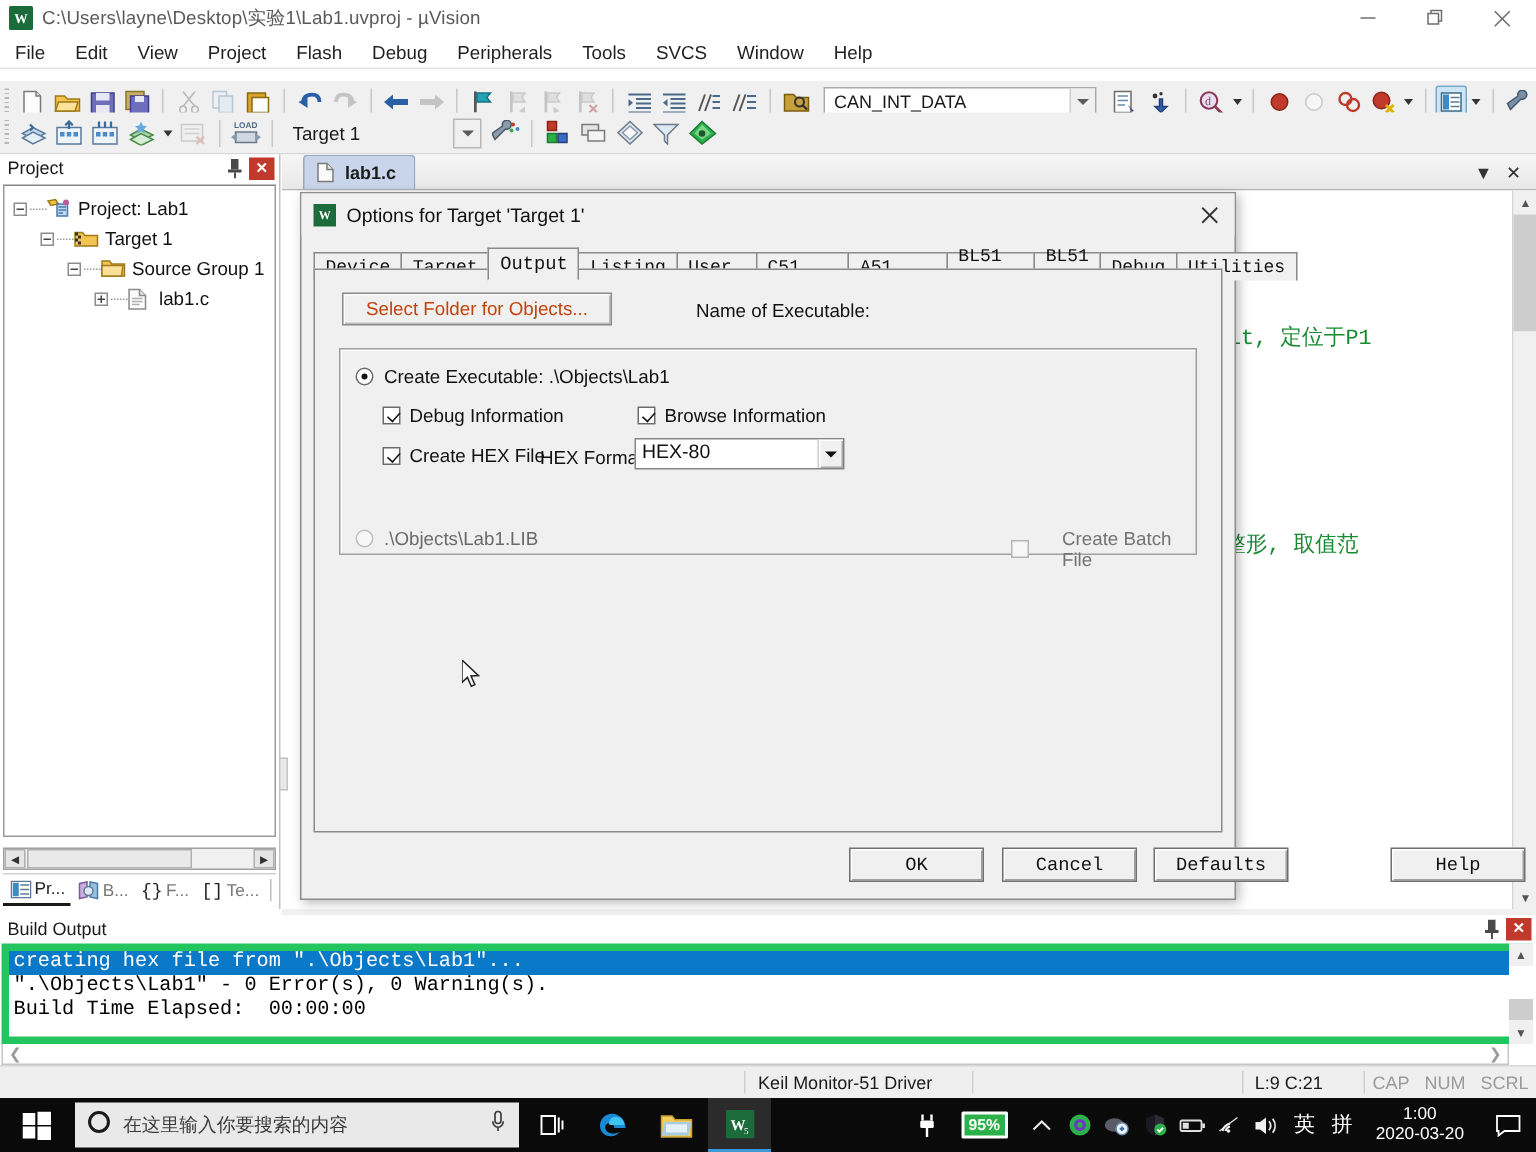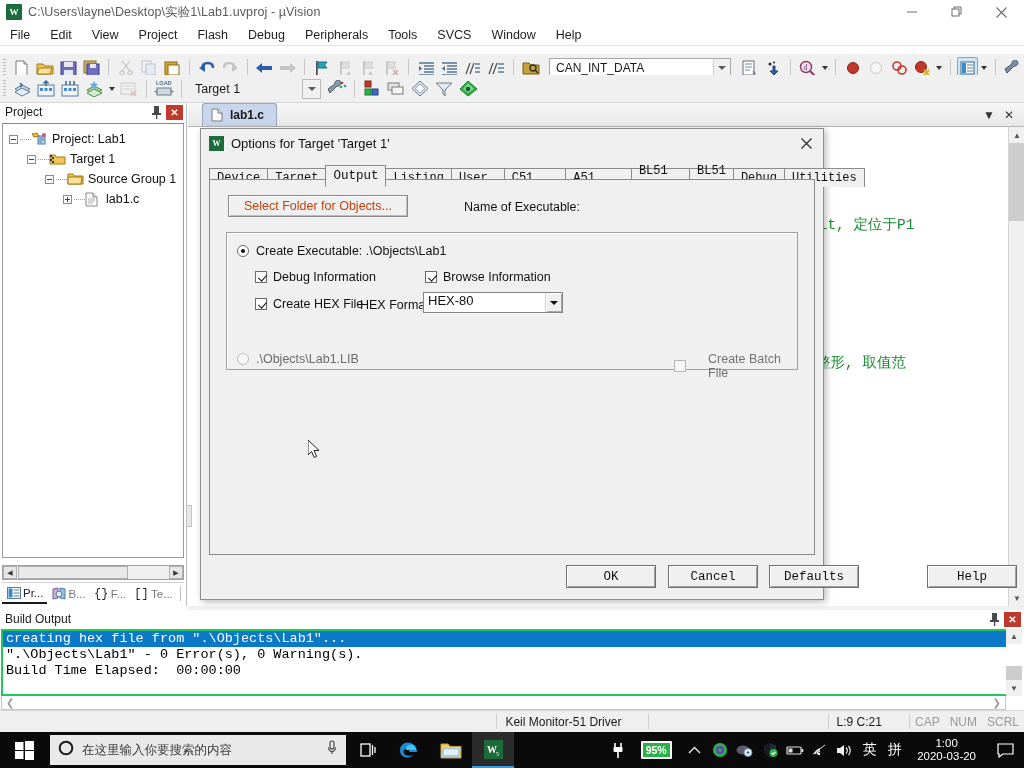--- a/index.html
+++ b/index.html
@@ -194,21 +194,21 @@
   .build-out {
     position: absolute; left: 0; top: 610px; width: 1024px; height: 100px;
     background: #ffffff;
   }
   .bo-head {
     height: 18px; display: flex; align-items: center; font-size: 12px; color: #1a1a1a;
     padding-left: 5px;
   }
   .bo-body {
     position: absolute; left: 1px; top: 19px; right: 2px; bottom: 14px;
-    border: 2px solid #22c55e; background: #fff; overflow: hidden;
+    border: 5px solid #22c55e; background: #fff; overflow: hidden;
   }
   .bo-line {
     font-family: "Liberation Mono", monospace; font-size: 13.5px; color: #000;
     line-height: 16px; white-space: pre; padding-left: 3px;
   }
   .bo-line.sel { background: #0a7ac8; color: #ffffff; width: 100%; }
   .bo-hscroll {
     position: absolute; left: 1px; bottom: 0; right: 18px; height: 14px;
     background: #fff; border: 1px solid #c6c6c6; border-top: none;
     display:flex; align-items:center; justify-content:flex-end;

